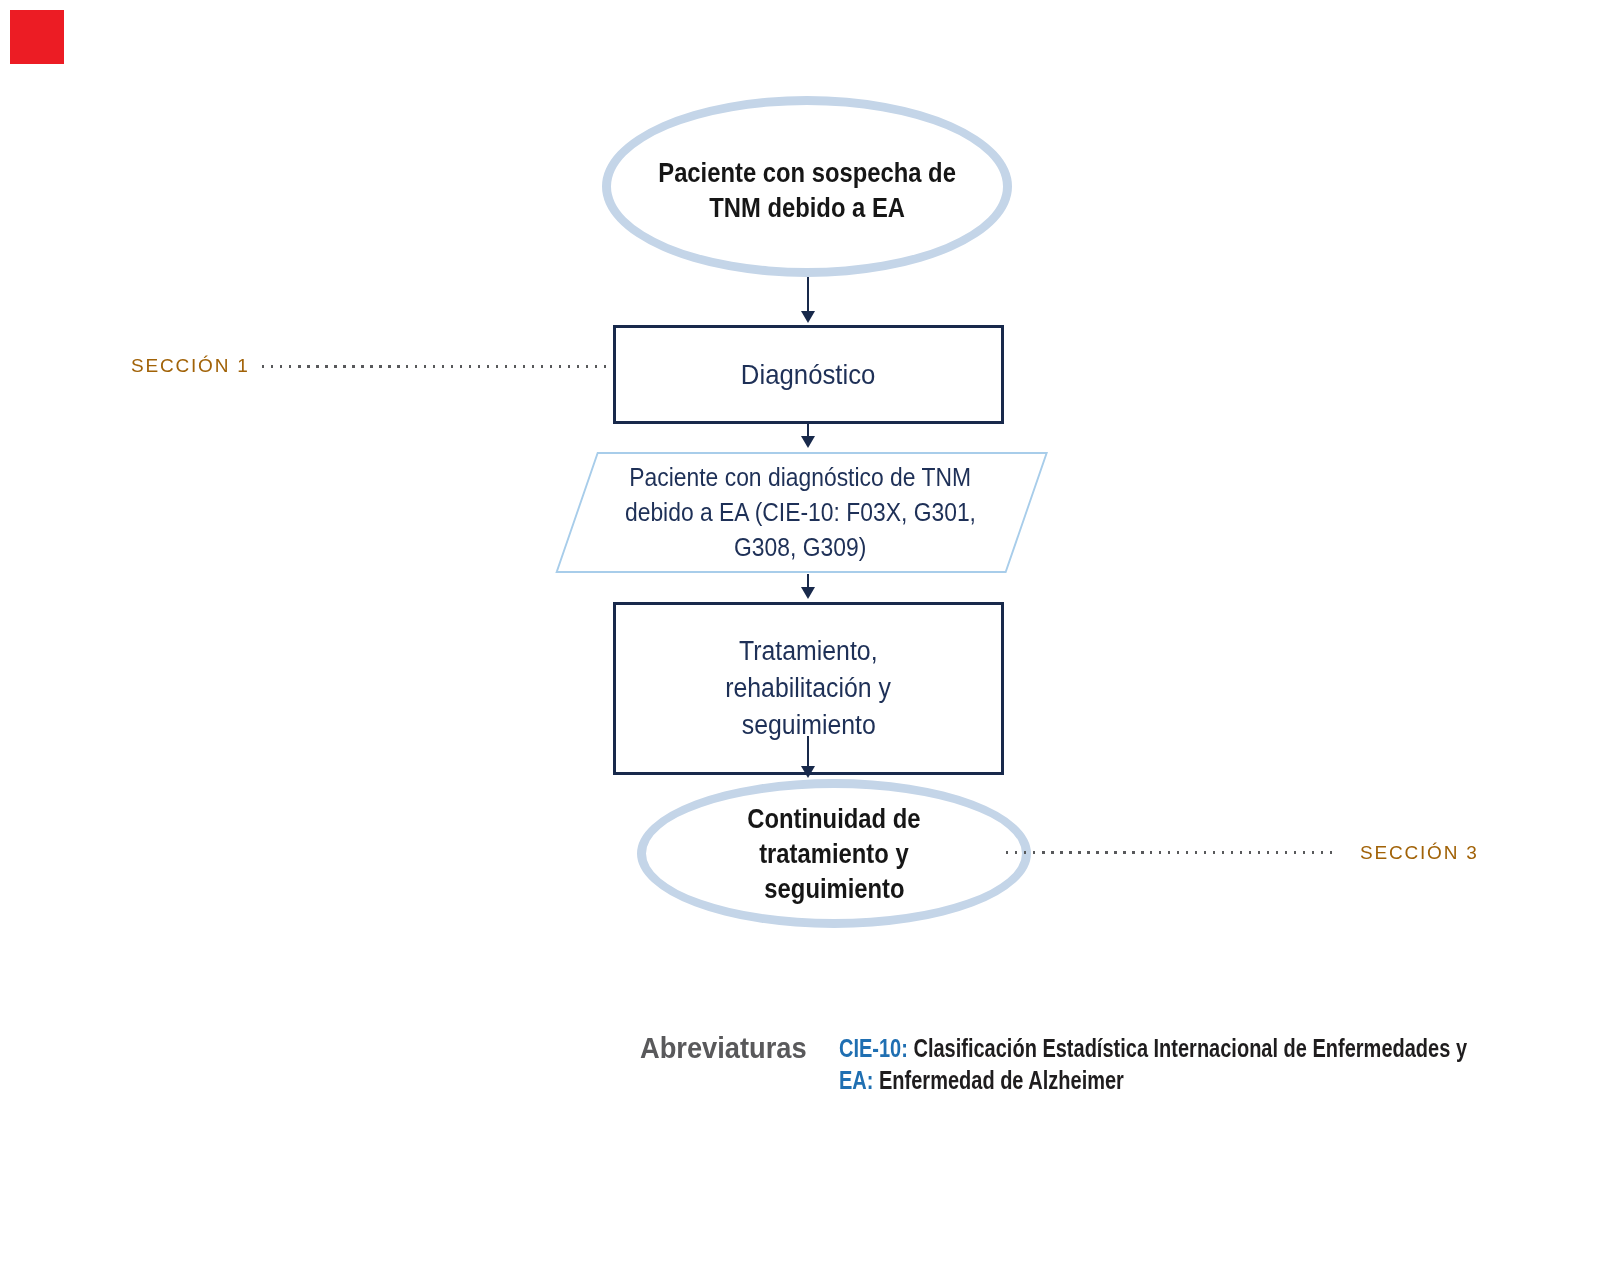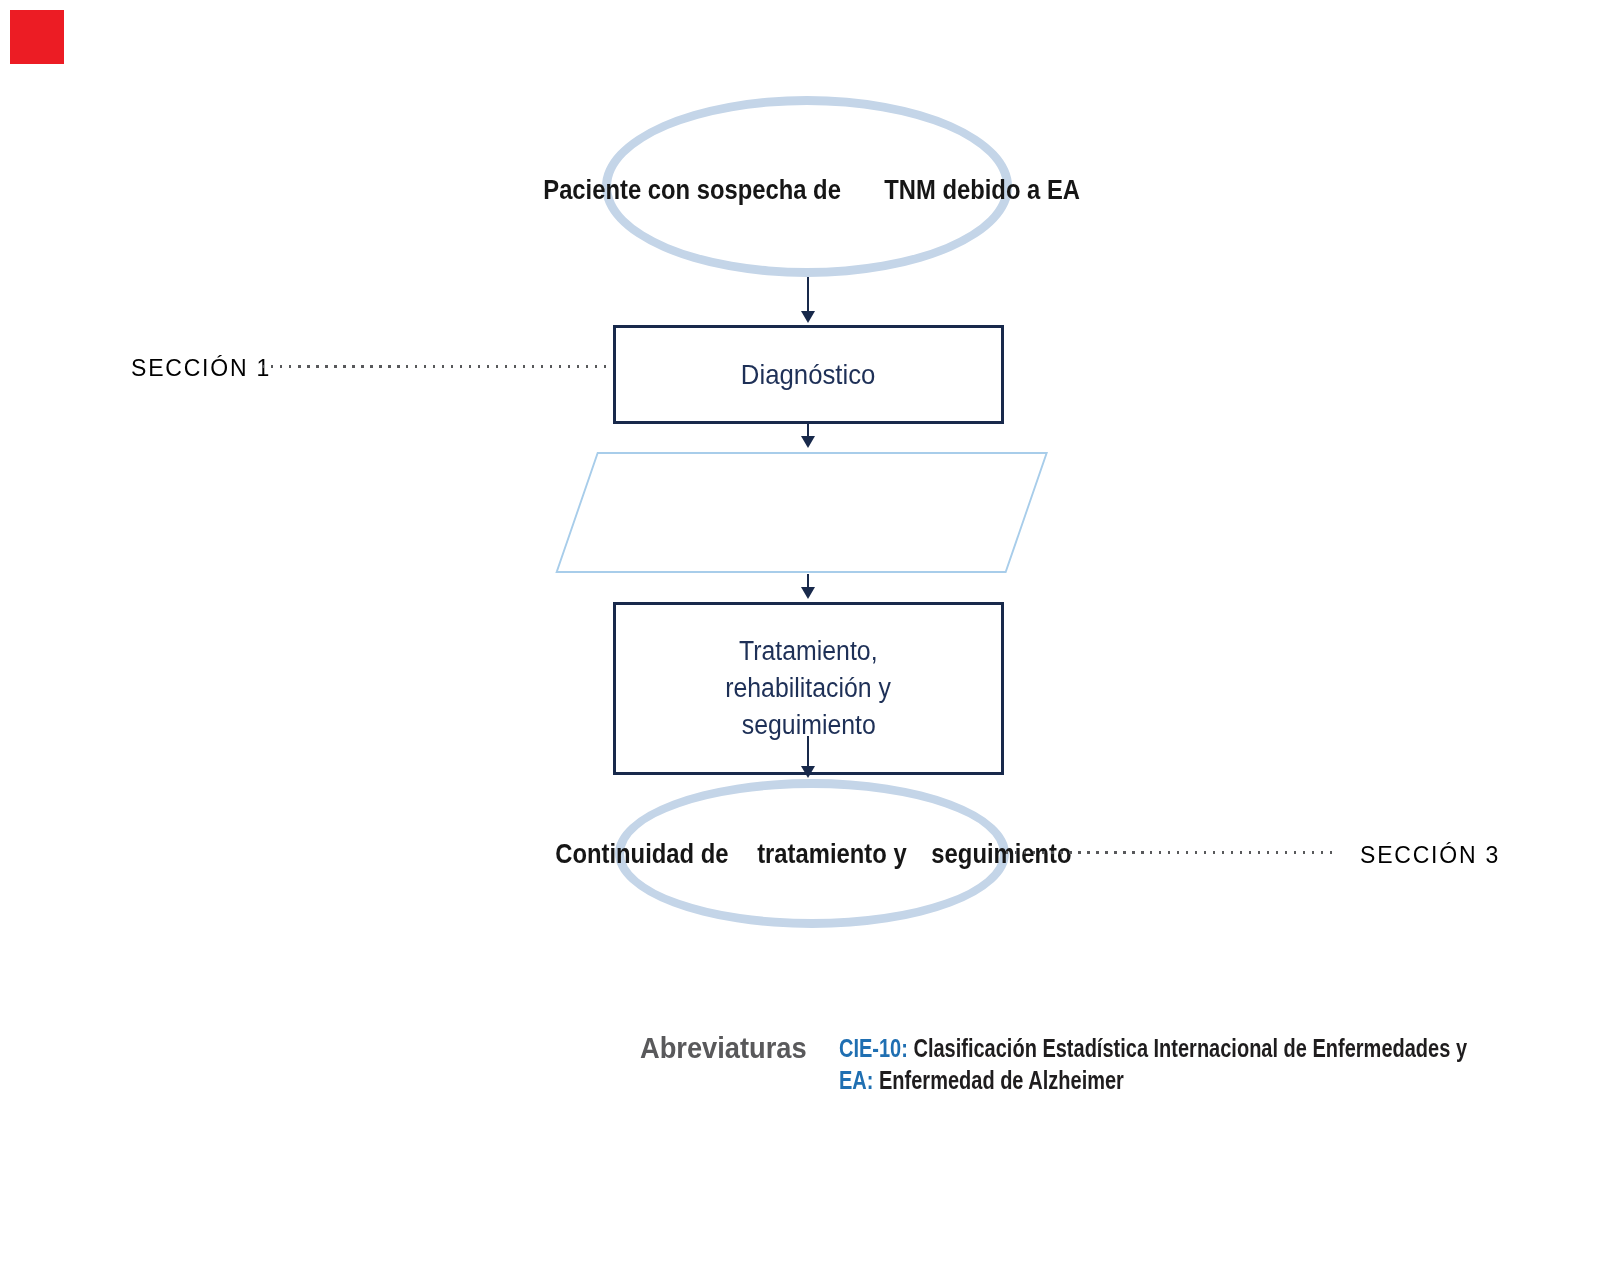--- a/index.html
+++ b/index.html
@@ -15,24 +15,24 @@
 
   
   .red-square{left:10px;top:10px;width:54px;height:54px;background:#ec1c24;}
 
   
   .ellipse{
     box-sizing:border-box;
     border:9px solid #c4d5e8;
     border-radius:50%;
     background:#ffffff;
-    display:flex;align-items:center;justify-content:center;
+    display:flex;flex-direction:column;align-items:center;justify-content:center;
   }
   .ellipse-top{left:602px;top:96px;width:410px;height:181px;padding-top:6px;}
-  .ellipse-bottom{left:615px;top:779px;width:394px;height:149px;}
+  .ellipse-bottom{left:637px;top:779px;width:394px;height:149px;}
   .node-bold-line{
     display:block;white-space:nowrap;text-align:center;
     font-weight:bold;color:#161616;font-size:28px;line-height:35px;
     transform:scaleX(0.85);transform-origin:50% 50%;
   }
 
   
   .pbox{
     box-sizing:border-box;border:3px solid #18294b;background:#ffffff;
     display:flex;flex-direction:column;align-items:center;justify-content:center;
@@ -65,21 +65,21 @@
     border-left:7px solid transparent;border-right:7px solid transparent;
     border-top:12px solid #18294b;
   }
   .arrow-1{left:801px;top:277px;} .arrow-1 .shaft{height:34px;}
   .arrow-2{left:801px;top:424px;} .arrow-2 .shaft{height:12px;}
   .arrow-3{left:801px;top:574px;} .arrow-3 .shaft{height:13px;}
   .arrow-4{left:801px;top:736px;} .arrow-4 .shaft{height:30px;}
 
   
   .section-label{
-    color:#000000;font-size:23px;letter-spacing:1.8px;white-space:nowrap;
+    color:#a16207;font-size:19px;letter-spacing:1.8px;white-space:nowrap;
   }
   .label-sec1{left:131px;top:355px;}
   .label-sec2{left:1360px;top:842px;}
   .dotted{
     height:3px;
     background-image:repeating-linear-gradient(to right,#58595b 0 2.5px,transparent 2.5px 9px);
   }
   .dotted-1{left:262px;top:365px;width:346px;}
   .dotted-2{left:1006px;top:851px;width:331px;}
 
@@ -120,20 +120,25 @@
   <div class="abs pbox box-diagnostico">
     <span class="node-navy-line" style="font-size:28px;">Diagnóstico</span>
   </div>
 
   <div class="abs arrow arrow-2">
     <div class="shaft"></div>
     <div class="head"></div>
   </div>
 
   <div class="abs para-shape"></div>
+  <div class="abs para-text">
+    <span class="node-navy-line">Paciente con diagnóstico de TNM</span>
+    <span class="node-navy-line">debido a EA (CIE-10: F03X, G301,</span>
+    <span class="node-navy-line">G308, G309)</span>
+  </div>
 
   <div class="abs arrow arrow-3">
     <div class="shaft"></div>
     <div class="head"></div>
   </div>
 
   <div class="abs pbox box-tratamiento">
     <span class="node-navy-line">Tratamiento,</span>
     <span class="node-navy-line">rehabilitación y</span>
     <span class="node-navy-line">seguimiento</span>

